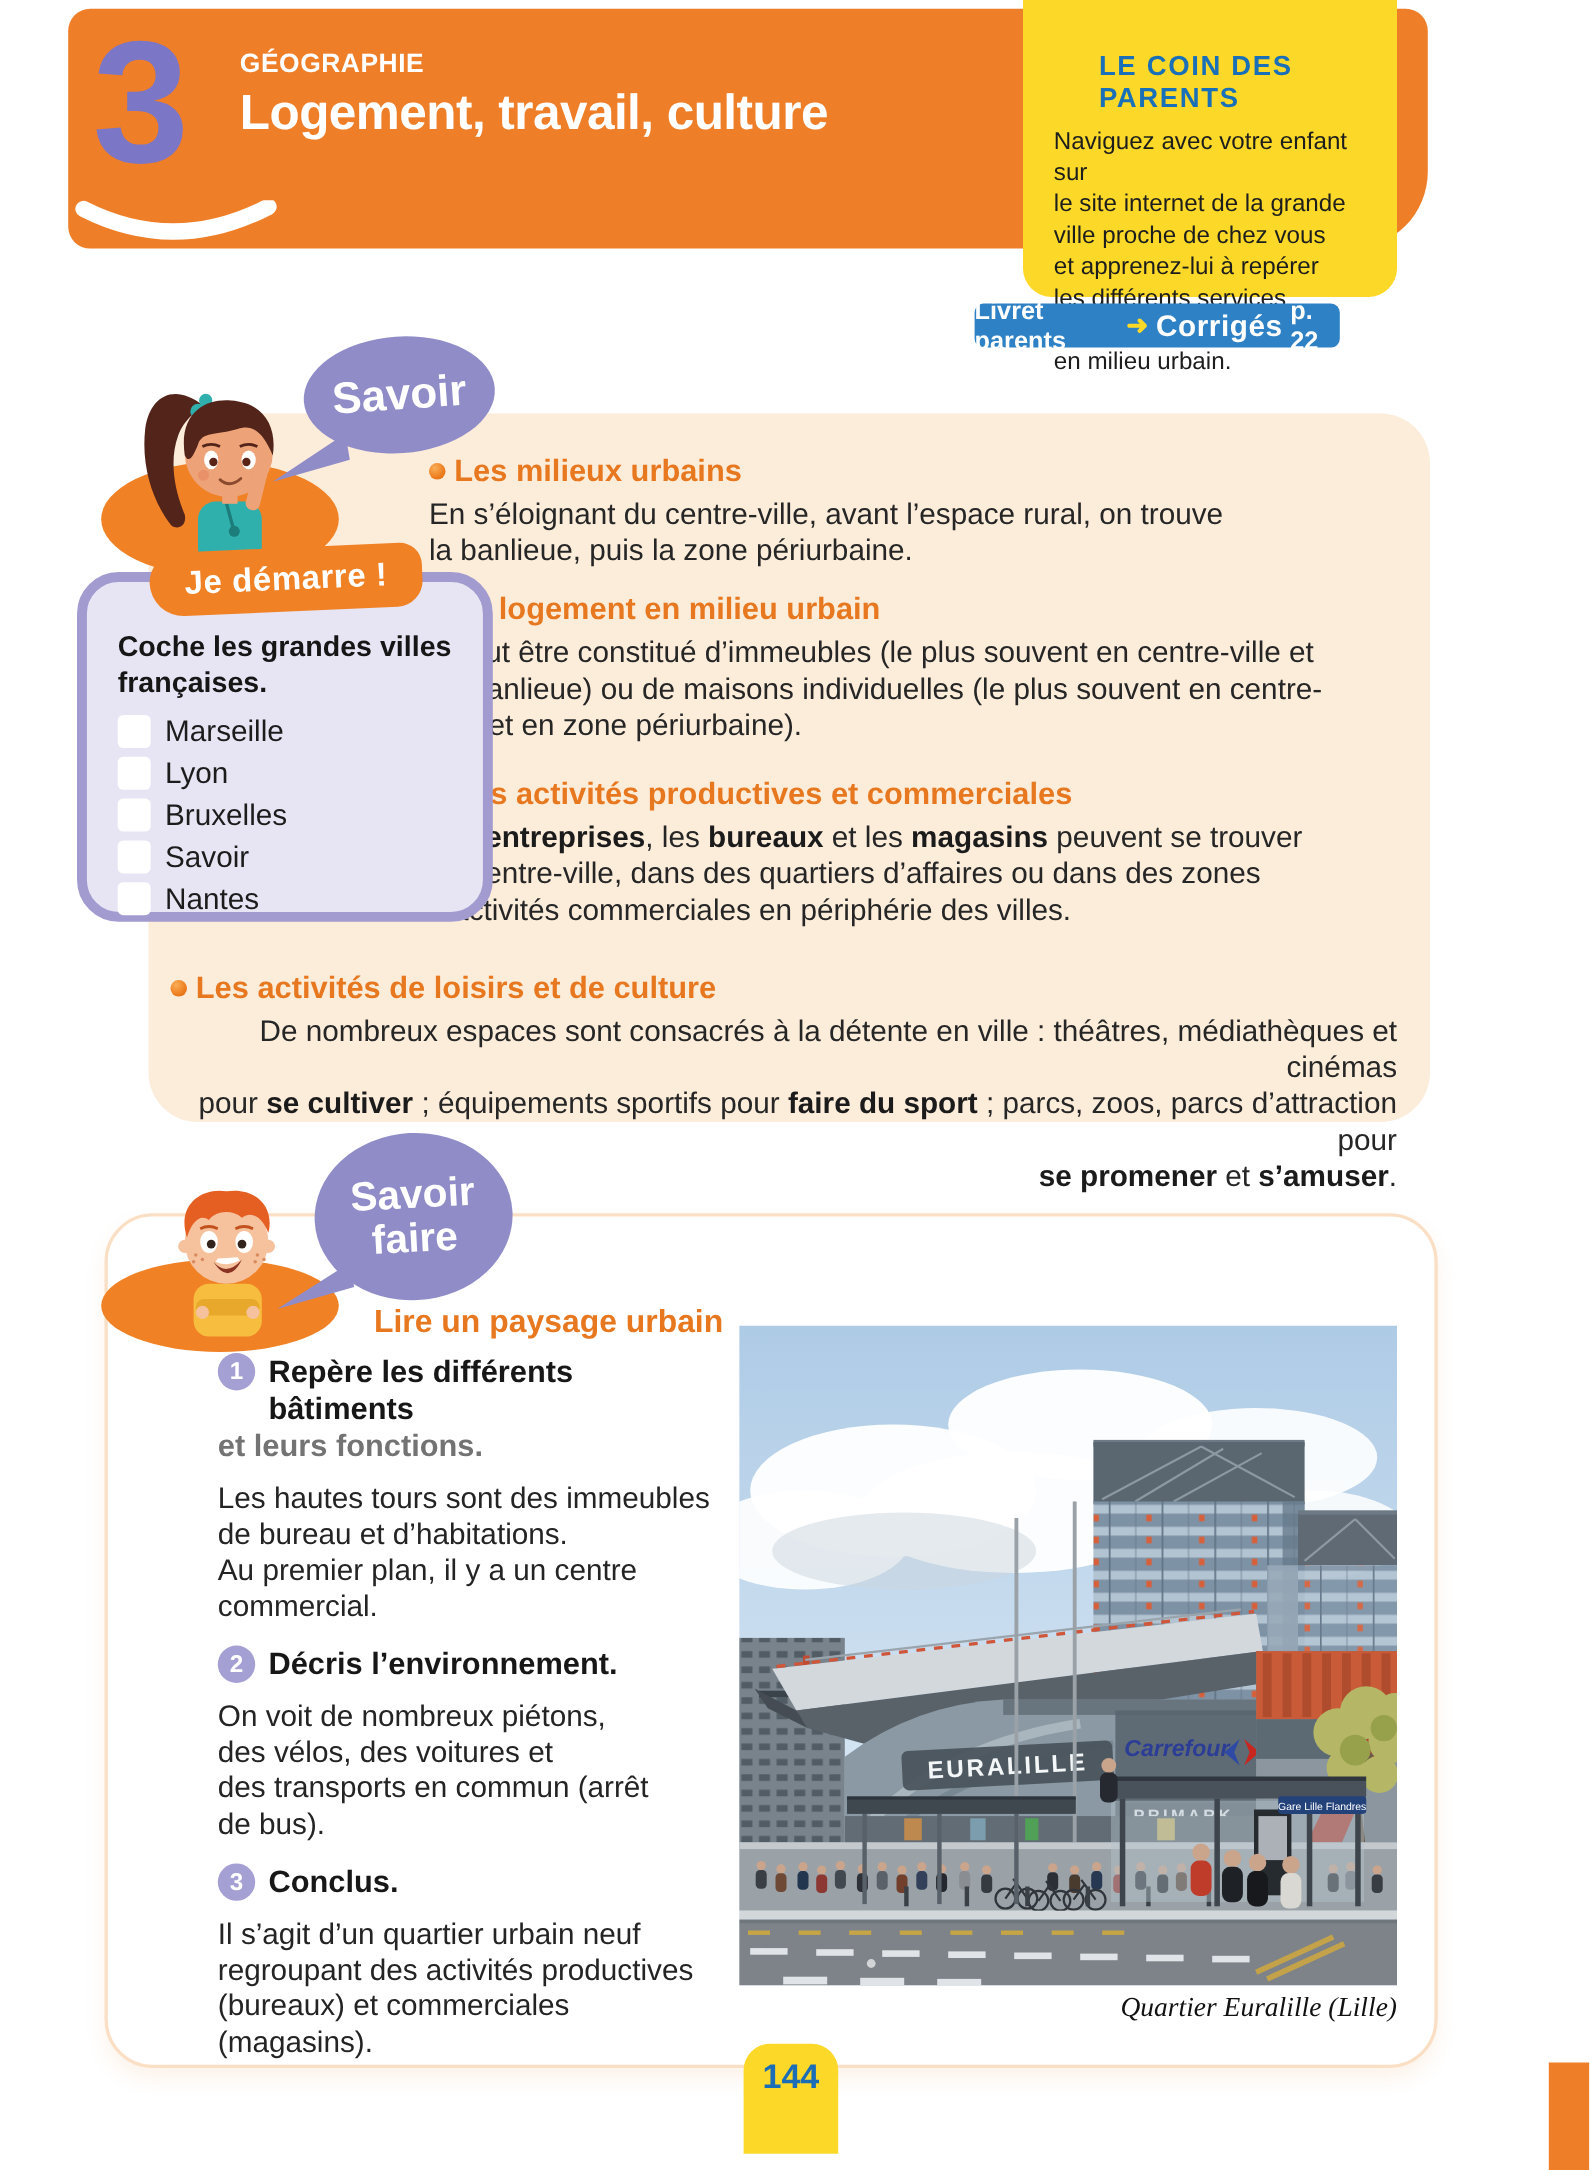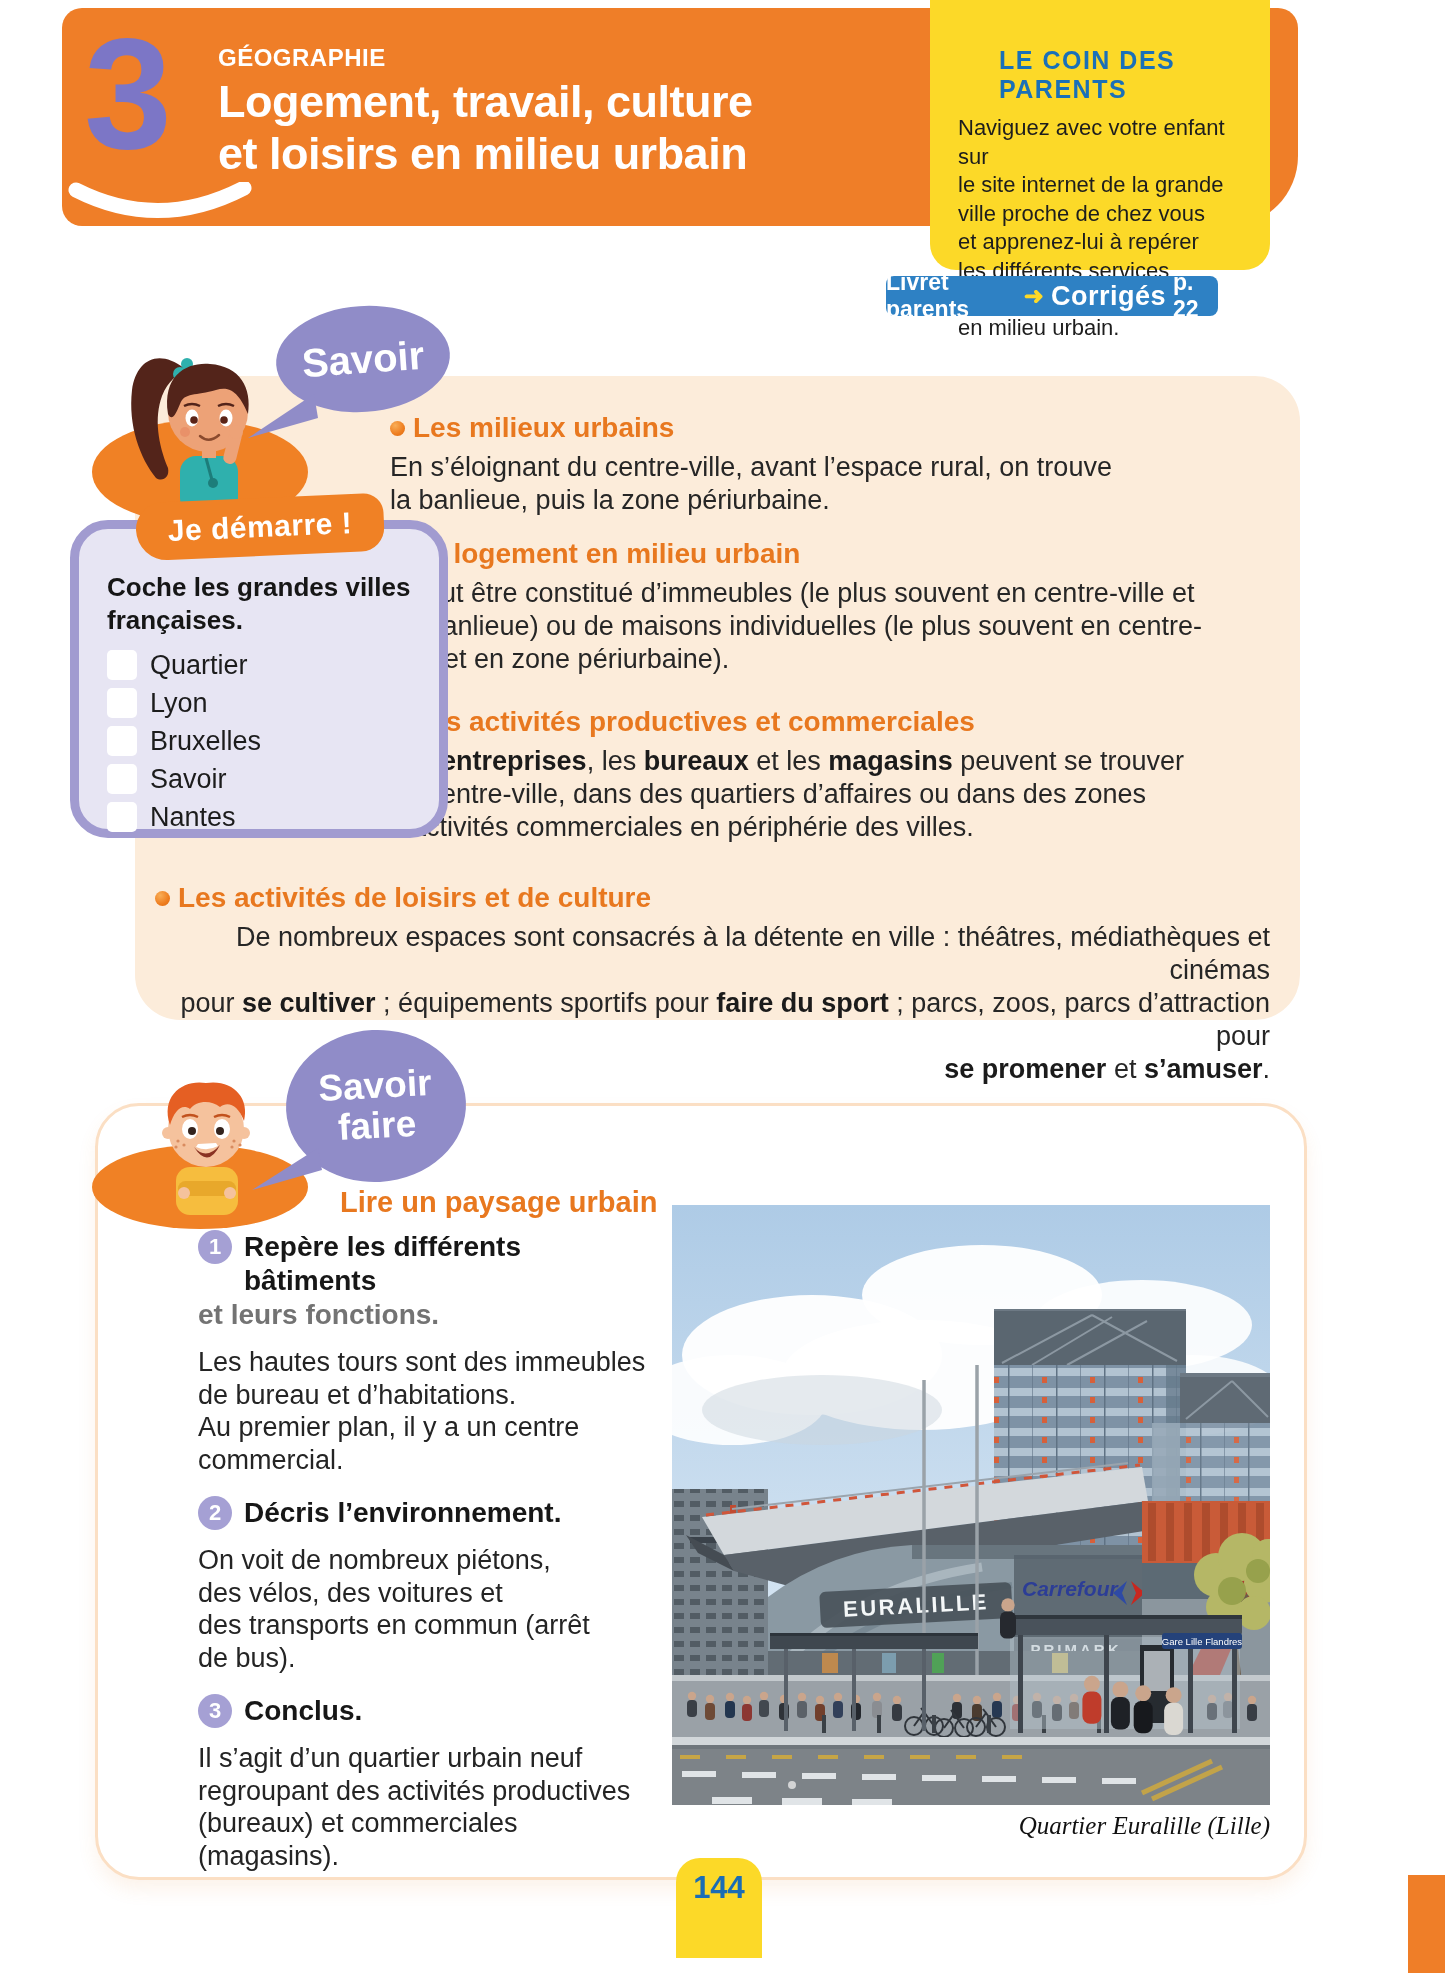--- a/index.html
+++ b/index.html
@@ -100,21 +100,20 @@
 <div class="page">
 
   <div class="header-orange"></div>
   <div class="unit-number">3</div>
   <svg class="unit-smile" width="190" height="50" viewBox="0 0 190 50">
     <path d="M12,8 Q95,50 180,6" stroke="#ffffff" stroke-width="15" stroke-linecap="round" fill="none"></path>
   </svg>
   <div class="header-subject">GÉOGRAPHIE</div>
   <div class="header-title">
     <div>Logement, travail, culture</div>
-    <div>et loisirs en milieu urbain</div>
   </div>
 
   <div class="parents-box">
     <div class="parents-title">LE COIN DES PARENTS</div>
     <div class="parents-body prelines">Naviguez avec votre enfant sur
 le site internet de la grande
 ville proche de chez vous
 et apprenez-lui à repérer
 les différents services présents
 en milieu urbain.</div>
@@ -161,21 +160,21 @@
 
   <div class="jedemarre">
     <span>Je démarre !</span>
   </div>
 
   <div class="starter-box">
     <div class="starter-prompt prelines">Coche les grandes villes
 françaises.</div>
     <div class="option-row">
       <div class="checkbox"></div>
-      <div class="option-label">Quartier</div>
+      <div class="option-label">Marseille</div>
     </div>
     <div class="option-row">
       <div class="checkbox"></div>
       <div class="option-label">Lyon</div>
     </div>
     <div class="option-row">
       <div class="checkbox"></div>
       <div class="option-label">Bruxelles</div>
     </div>
     <div class="option-row">

